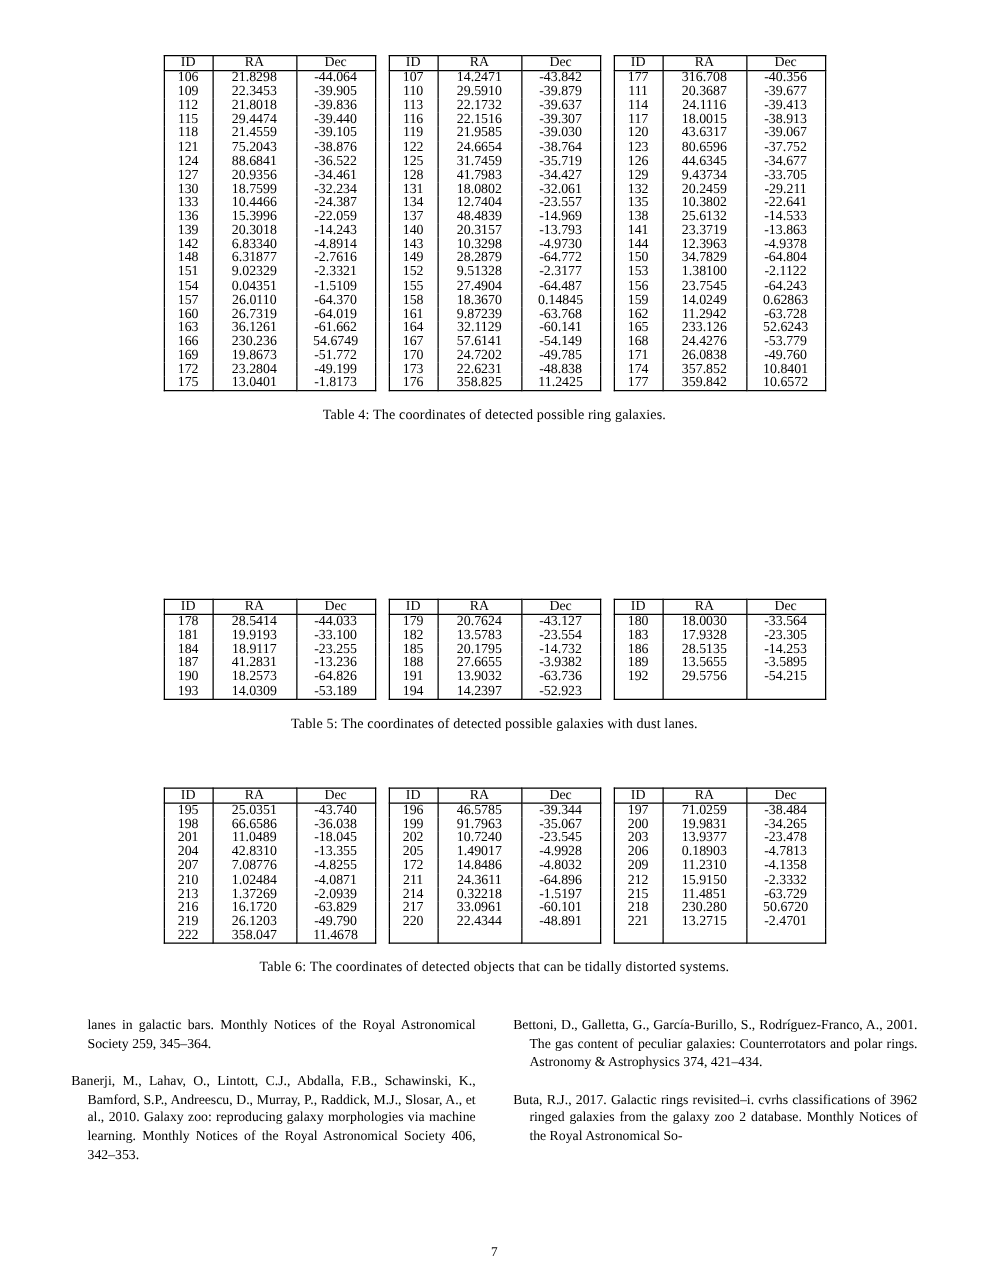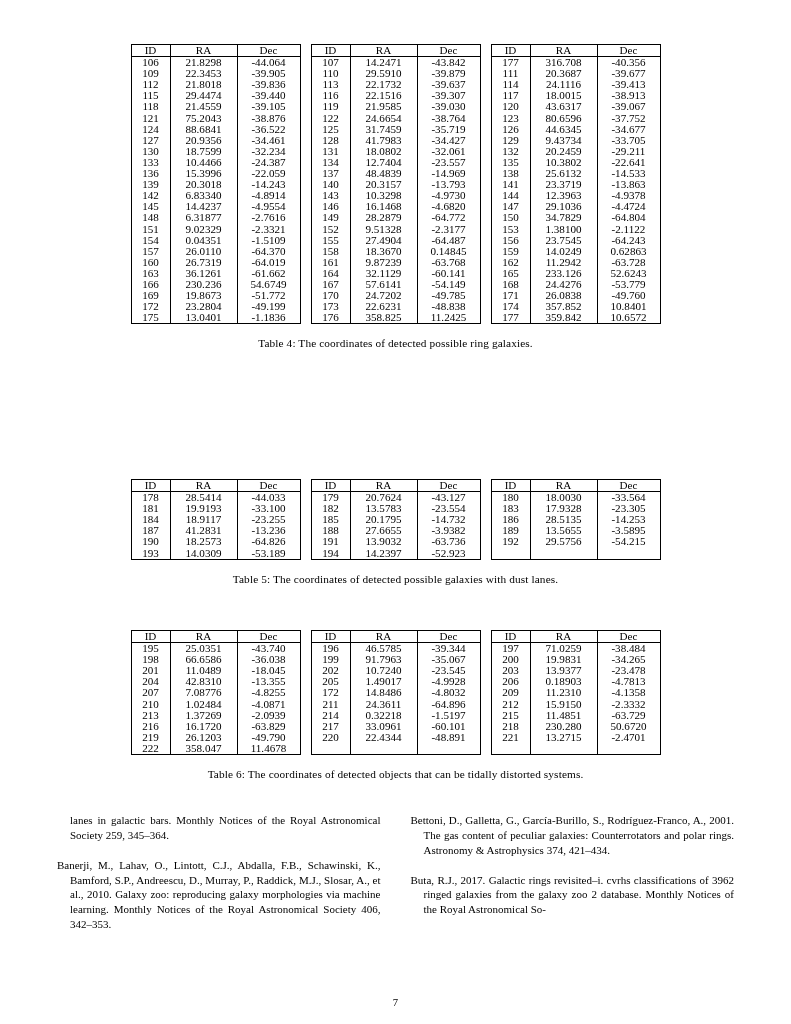--- a/index.html
+++ b/index.html
@@ -303,33 +303,20 @@
             <td class="gap"></td>
             <td class="cell id">143</td>
             <td class="cell ra">10.3298</td>
             <td class="cell dec">-4.9730</td>
             <td class="gap"></td>
             <td class="cell id">144</td>
             <td class="cell ra">12.3963</td>
             <td class="cell dec">-4.9378</td>
           </tr>
           <tr>
-            <td class="cell id">145</td>
-            <td class="cell ra">14.4237</td>
-            <td class="cell dec">-4.9554</td>
-            <td class="gap"></td>
-            <td class="cell id">146</td>
-            <td class="cell ra">16.1468</td>
-            <td class="cell dec">-4.6820</td>
-            <td class="gap"></td>
-            <td class="cell id">147</td>
-            <td class="cell ra">29.1036</td>
-            <td class="cell dec">-4.4724</td>
-          </tr>
-          <tr>
             <td class="cell id">148</td>
             <td class="cell ra">6.31877</td>
             <td class="cell dec">-2.7616</td>
             <td class="gap"></td>
             <td class="cell id">149</td>
             <td class="cell ra">28.2879</td>
             <td class="cell dec">-64.772</td>
             <td class="gap"></td>
             <td class="cell id">150</td>
             <td class="cell ra">34.7829</td>
@@ -435,21 +422,21 @@
             <td class="cell ra">22.6231</td>
             <td class="cell dec">-48.838</td>
             <td class="gap"></td>
             <td class="cell id">174</td>
             <td class="cell ra">357.852</td>
             <td class="cell dec">10.8401</td>
           </tr>
           <tr class="last-row">
             <td class="cell id">175</td>
             <td class="cell ra">13.0401</td>
-            <td class="cell dec">-1.1836</td>
+            <td class="cell dec">-1.8173</td>
             <td class="gap"></td>
             <td class="cell id">176</td>
             <td class="cell ra">358.825</td>
             <td class="cell dec">11.2425</td>
             <td class="gap"></td>
             <td class="cell id">177</td>
             <td class="cell ra">359.842</td>
             <td class="cell dec">10.6572</td>
           </tr>
         </tbody>

